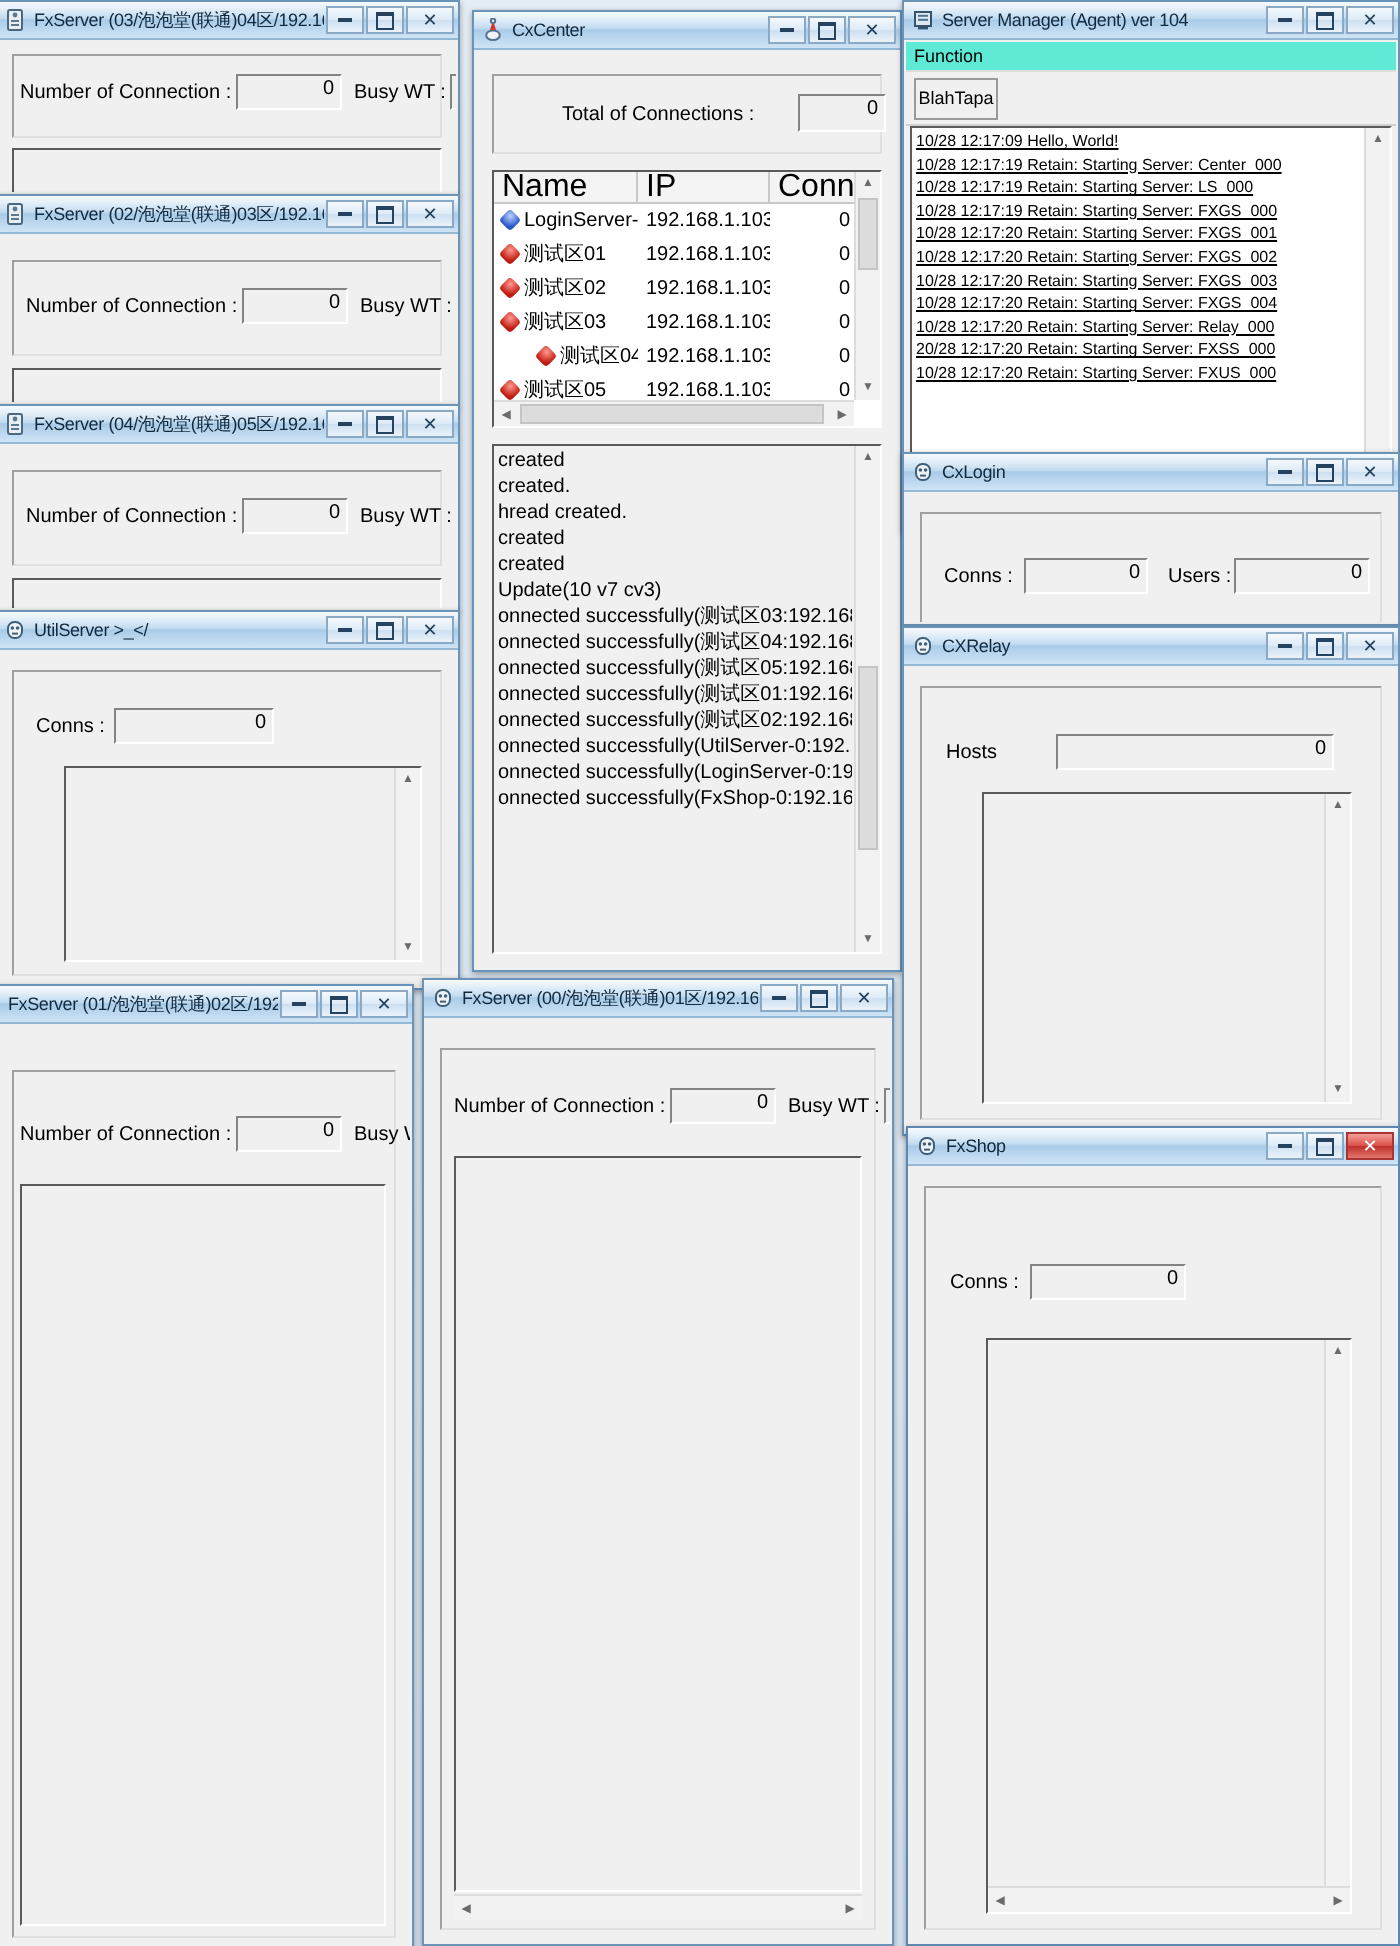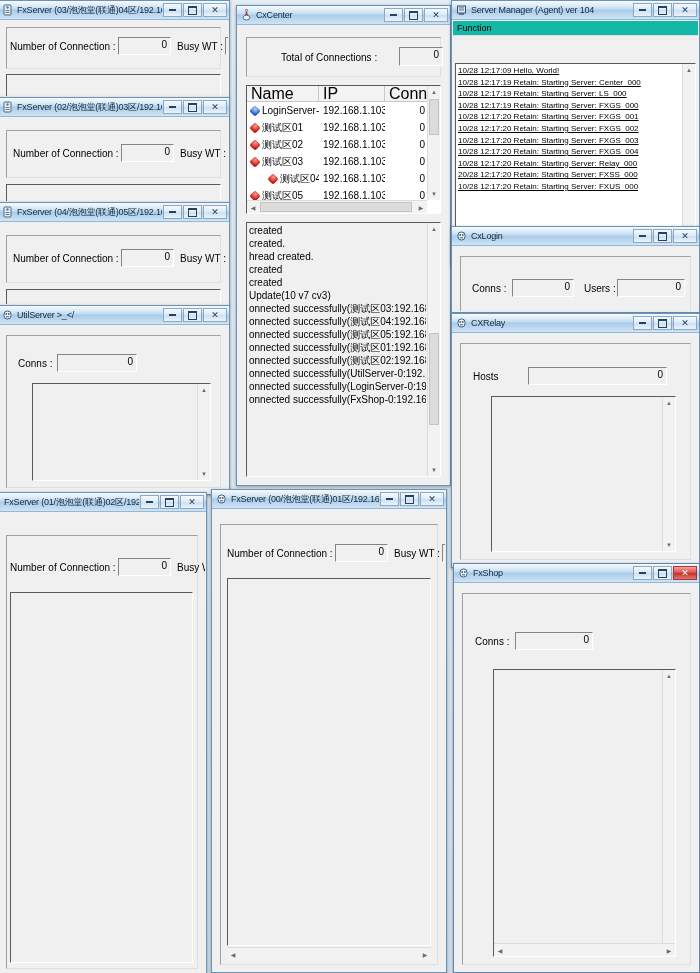--- a/index.html
+++ b/index.html
@@ -86,21 +86,21 @@
      background:radial-gradient(circle at 35% 30%,#ff9a90,#c01a10 70%);
      border-radius:2px;transform:rotate(45deg);}
   .bullet.blue{background:radial-gradient(circle at 35% 30%,#b8d4ff,#2a55c8 70%);}
 
   
   .logtext{position:absolute;left:2px;right:14px;top:1px;bottom:1px;overflow:hidden;}
   .logtext div{font-size:10px;line-height:13px;white-space:nowrap;color:#000;}
   .logsmall div{font-size:8px;line-height:11.6px;text-decoration:underline;}
 
   
-  .menubar{position:absolute;left:0;right:0;top:0;height:14px;background:#14b8a6;border-bottom:1px solid #ddd;
+  .menubar{position:absolute;left:0;right:0;top:0;height:14px;background:#5eead4;border-bottom:1px solid #ddd;
            font-size:9px;line-height:14px;padding-left:4px;color:#000;}
   .toolbar{position:absolute;left:0;right:0;top:15px;height:26px;background:#f0f0f0;border-bottom:1px solid #d0d0d0;}
   .tbtn{position:absolute;box-sizing:border-box;border:1px solid #9a9a9a;background:#f0f0f0;
         font-size:9px;line-height:11px;display:flex;align-items:center;justify-content:center;color:#000;}
 </style>
 </head>
 <body>
 
 <div class="desktop"></div>
 
@@ -394,20 +394,23 @@
         </span>
       <span class="tbb close">
           <i class="g-close">✕</i>
         </span>
     </span>
   </div>
   <div class="client">
     <div class="menubar">
       <span>Function</span>
     </div>
+    <div class="toolbar">
+      <span class="tbtn" style="left:4px;top:3px;width:42px;height:21px;">BlahTapa</span>
+    </div>
     <div class="listbox" style="left:2px;top:42px;right:2px;bottom:2px;background:#fff;">
       <div class="logtext logsmall" id="sm-log">
           <div>10/28 12:17:09 Hello, World!</div>
           <div>10/28 12:17:19 Retain: Starting Server: Center_000</div>
           <div>10/28 12:17:19 Retain: Starting Server: LS_000</div>
           <div>10/28 12:17:19 Retain: Starting Server: FXGS_000</div>
           <div>10/28 12:17:20 Retain: Starting Server: FXGS_001</div>
           <div>10/28 12:17:20 Retain: Starting Server: FXGS_002</div>
           <div>10/28 12:17:20 Retain: Starting Server: FXGS_003</div>
           <div>10/28 12:17:20 Retain: Starting Server: FXGS_004</div>

